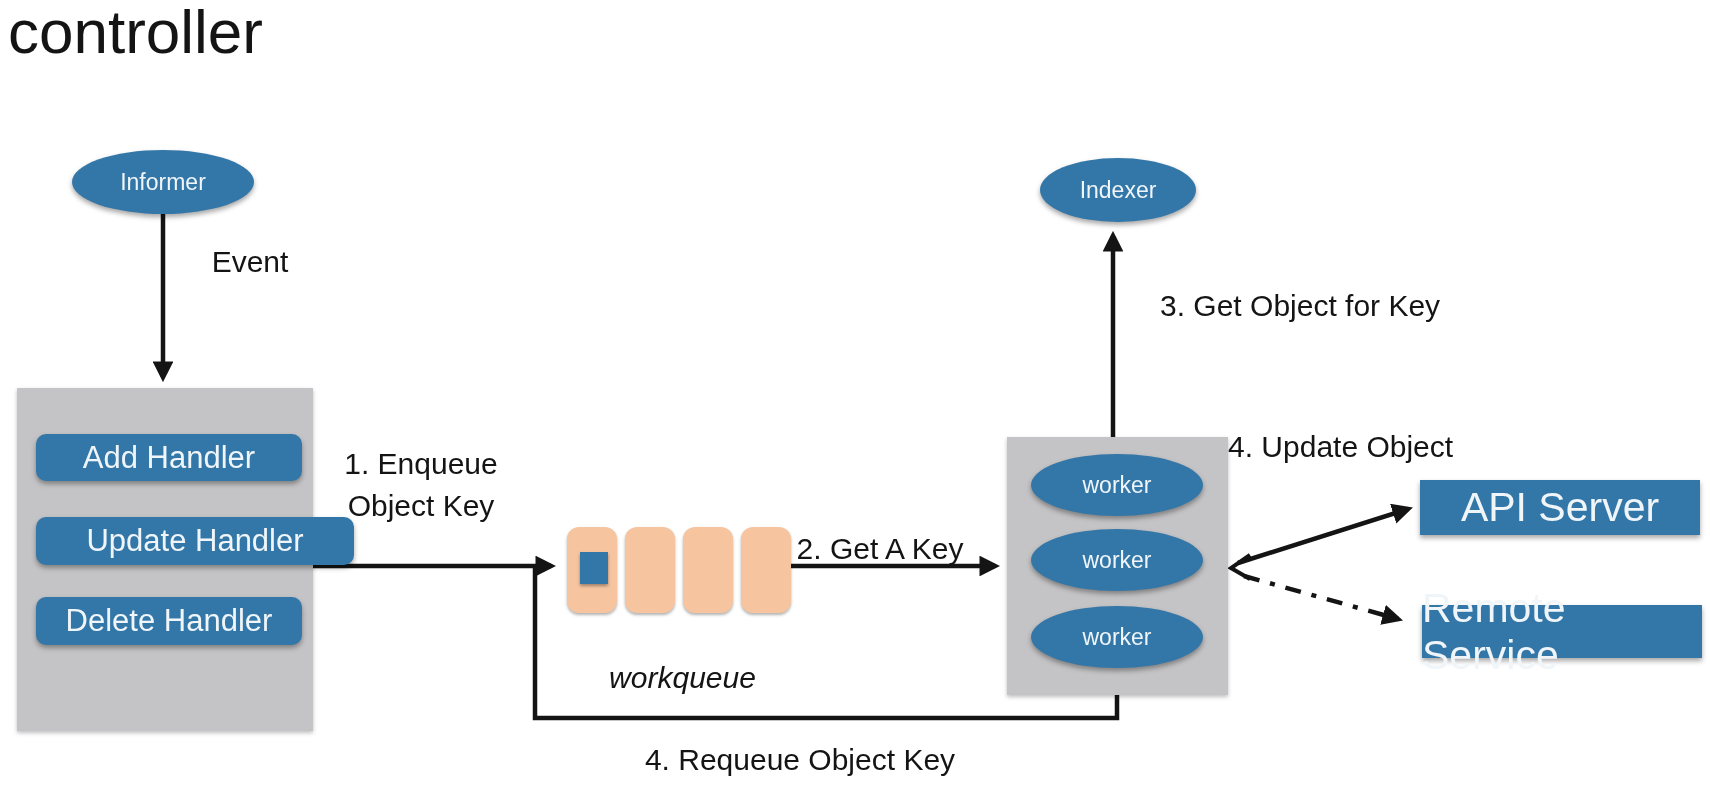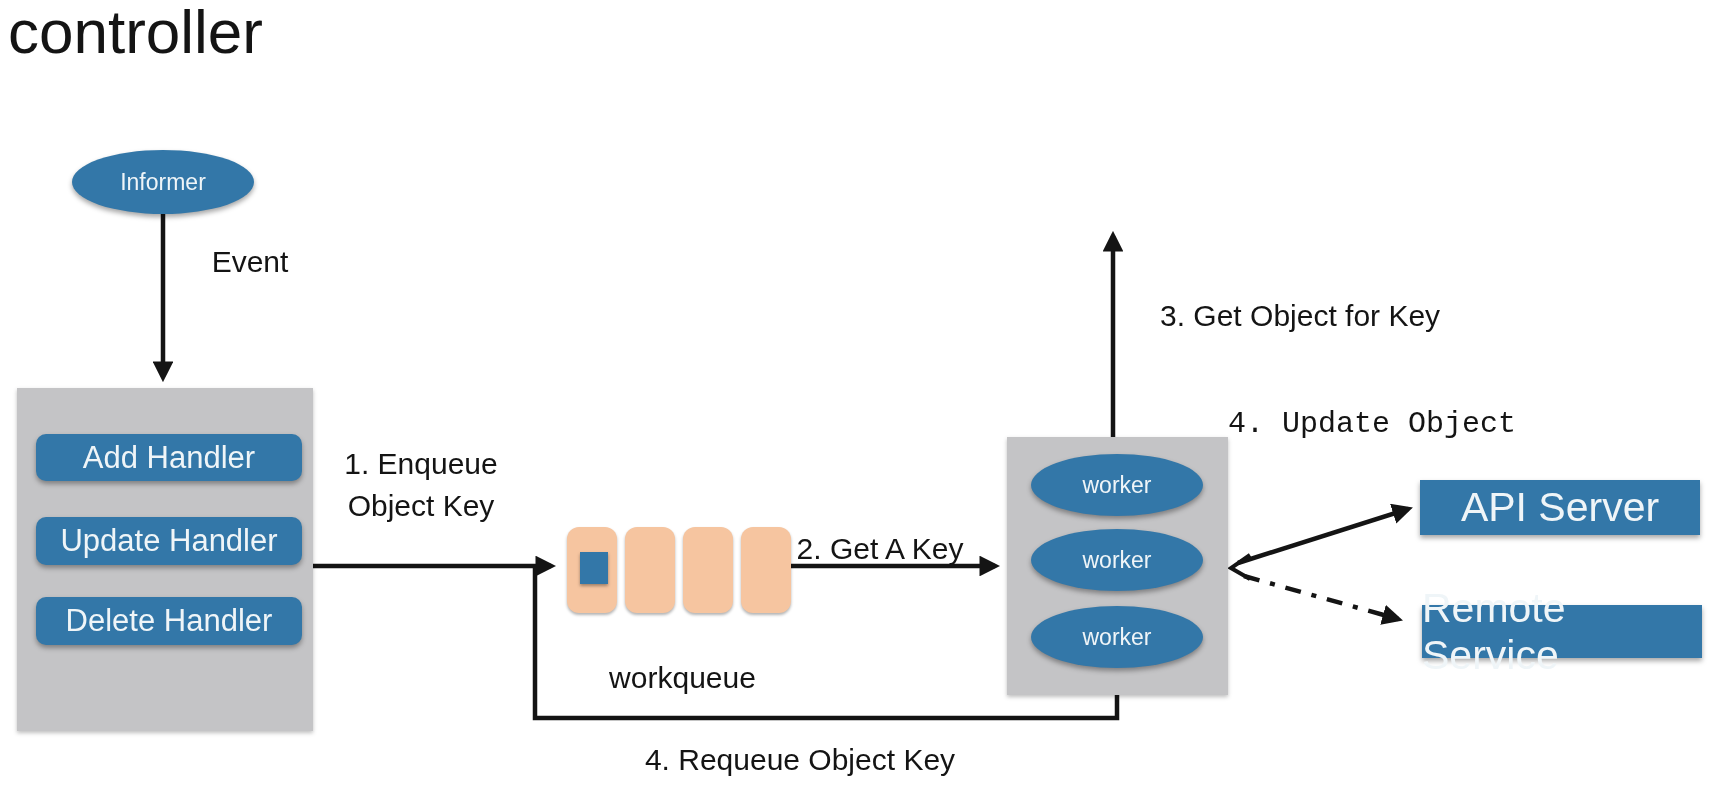--- a/index.html
+++ b/index.html
@@ -25,42 +25,42 @@
   .pill{position:absolute;background:var(--blue);border-radius:10px;display:flex;align-items:center;justify-content:center;
         color:var(--shape_text);font-size:31px;z-index:3;box-shadow:0 3px 5px rgba(0,0,0,.35);}
   .bluebox{position:absolute;background:var(--blue);border-radius:0;display:flex;align-items:center;justify-content:center;
         color:var(--shape_text);font-size:41px;z-index:3;box-shadow:0 3px 5px rgba(0,0,0,.35);}
 
   
   .informer{left:72px;top:150px;width:182px;height:64px;}
   .indexer{left:1040px;top:158px;width:156px;height:64px;}
   .controller-box{left:17px;top:388px;width:296px;height:343px;}
   .pill-add{left:36px;top:434px;width:266px;height:47px;}
-  .pill-update{left:36px;top:517px;width:266px;height:48px;}
+  .pill-update{left:36px;top:517px;width:318px;height:48px;}
   .pill-delete{left:36px;top:597px;width:266px;height:48px;}
   .worker-box{left:1007px;top:437px;width:221px;height:258px;}
   .worker-1{left:1031px;top:454px;width:172px;height:62px;}
   .worker-2{left:1031px;top:529px;width:172px;height:62px;}
   .worker-3{left:1031px;top:606px;width:172px;height:62px;}
   .api-box{left:1420px;top:480px;width:280px;height:55px;}
   .remote-box{left:1422px;top:605px;width:280px;height:53px;}
 
   
   .qcell{position:absolute;top:527px;width:50px;height:86px;background:var(--peach);border-radius:12px;z-index:3;
          box-shadow:0 2px 3px rgba(0,0,0,.3);}
   .qc1{left:567px;} .qc2{left:625px;} .qc3{left:683px;} .qc4{left:741px;}
   .qkey{position:absolute;left:13px;top:25px;width:28px;height:32px;background:var(--blue);box-shadow:0 2px 3px rgba(0,0,0,.35);}
 
   
   .lbl-event{left:180px;top:240px;width:140px;}
   .lbl-enqueue{left:318px;top:443px;width:206px;line-height:42px;}
   .lbl-getkey{left:760px;top:479px;width:240px;margin-top:48px;}
-  .lbl-workqueue{left:570px;top:656px;width:225px;}
-  .lbl-getobject{left:1160px;top:294px;width:400px;}
-  .lbl-update{left:1228px;top:402px;width:300px;text-align:left;font-family:Liberation Mono, monospace;}
+  .lbl-workqueue{left:570px;top:656px;width:225px;font-style:italic;}
+  .lbl-getobject{left:1160px;top:284px;width:400px;}
+  .lbl-update{left:1228px;top:425px;width:300px;text-align:left;}
   .lbl-callother{left:1232px;top:679px;width:290px;text-align:left;}
   .lbl-requeue{left:599px;top:738px;width:402px;}
 </style>
 </head>
 <body>
 
 <div class="canvas">
 
   <svg class="wires" width="1710" height="786" viewBox="0 0 1710 786">
     <defs>
@@ -101,20 +101,21 @@
   <div class="qcell qc4"></div>
   <div class="lbl center lbl-workqueue">workqueue</div>
 
   <div class="lbl center lbl-getkey">2. Get A Key</div>
 
   <div class="graybox worker-box"></div>
   <div class="ellipse worker-1">worker</div>
   <div class="ellipse worker-2">worker</div>
   <div class="ellipse worker-3">worker</div>
 
+  <div class="ellipse indexer">Indexer</div>
   <div class="lbl lbl-getobject">3. Get Object for Key</div>
 
   <div class="lbl lbl-update">4. Update Object</div>
   <div class="bluebox api-box">API Server</div>
   <div class="bluebox remote-box">Remote Service</div>
 
   <div class="lbl center lbl-requeue">4. Requeue Object Key</div>
 
 </div>
 

